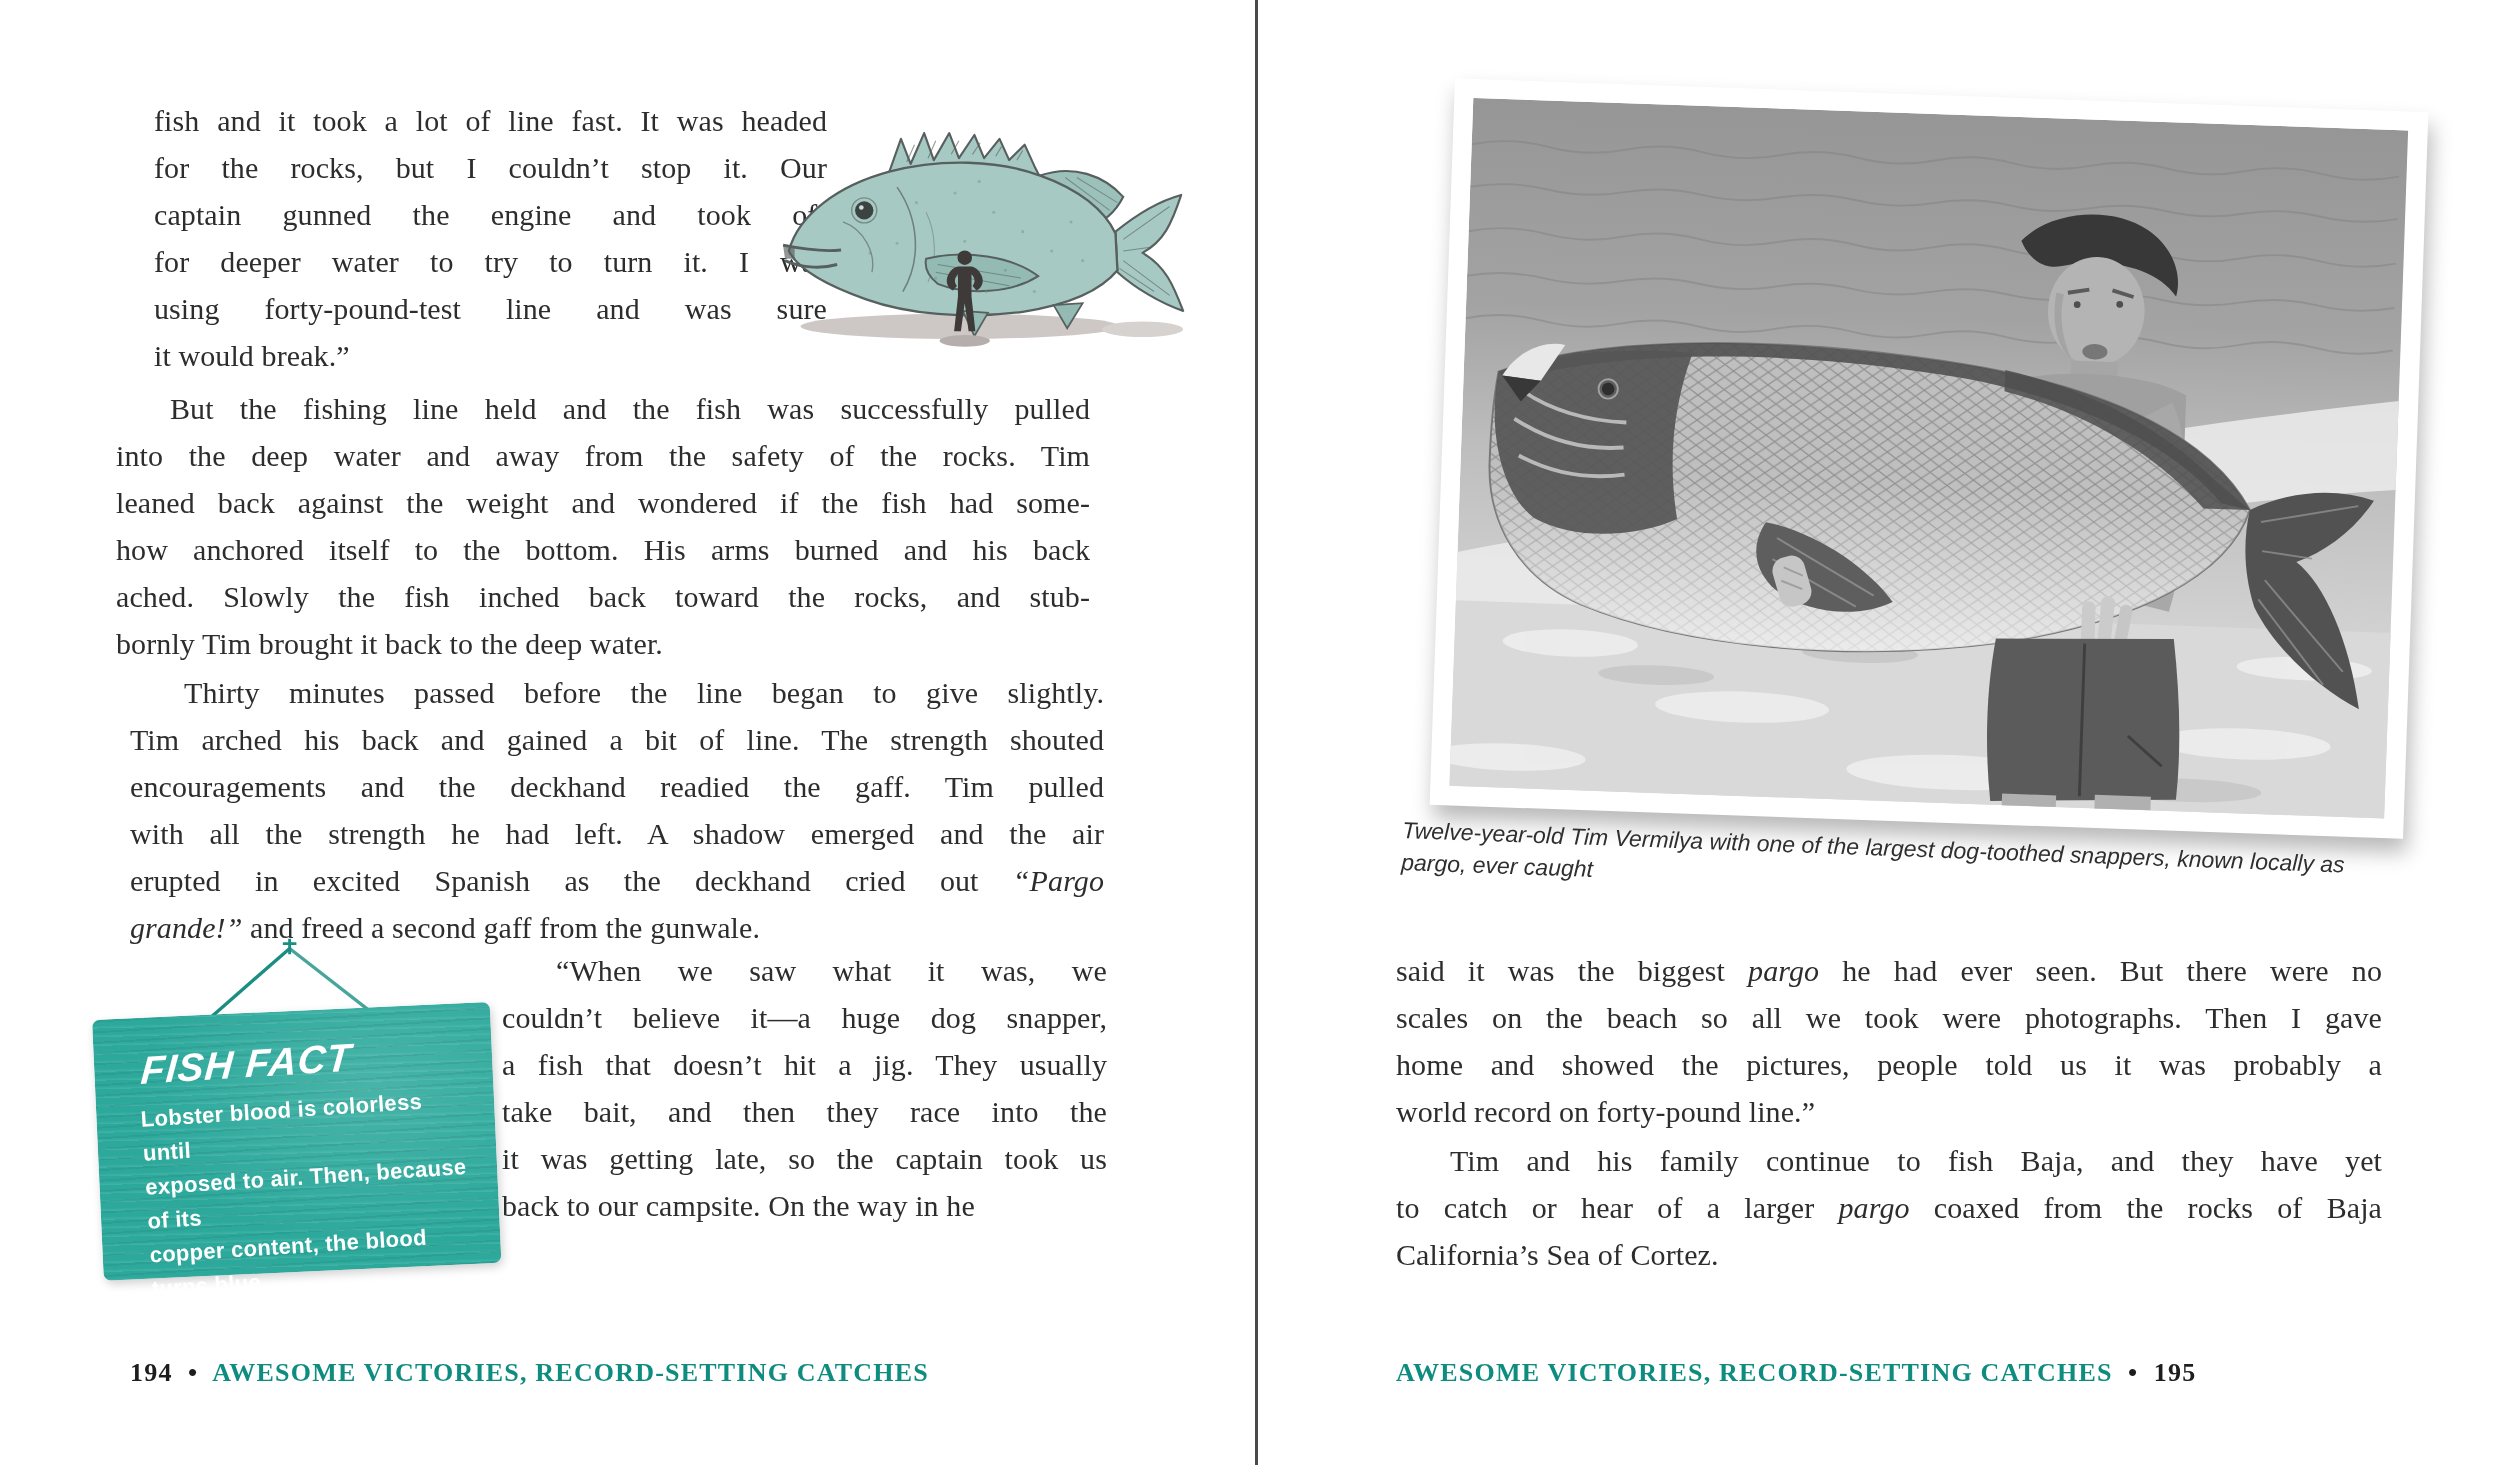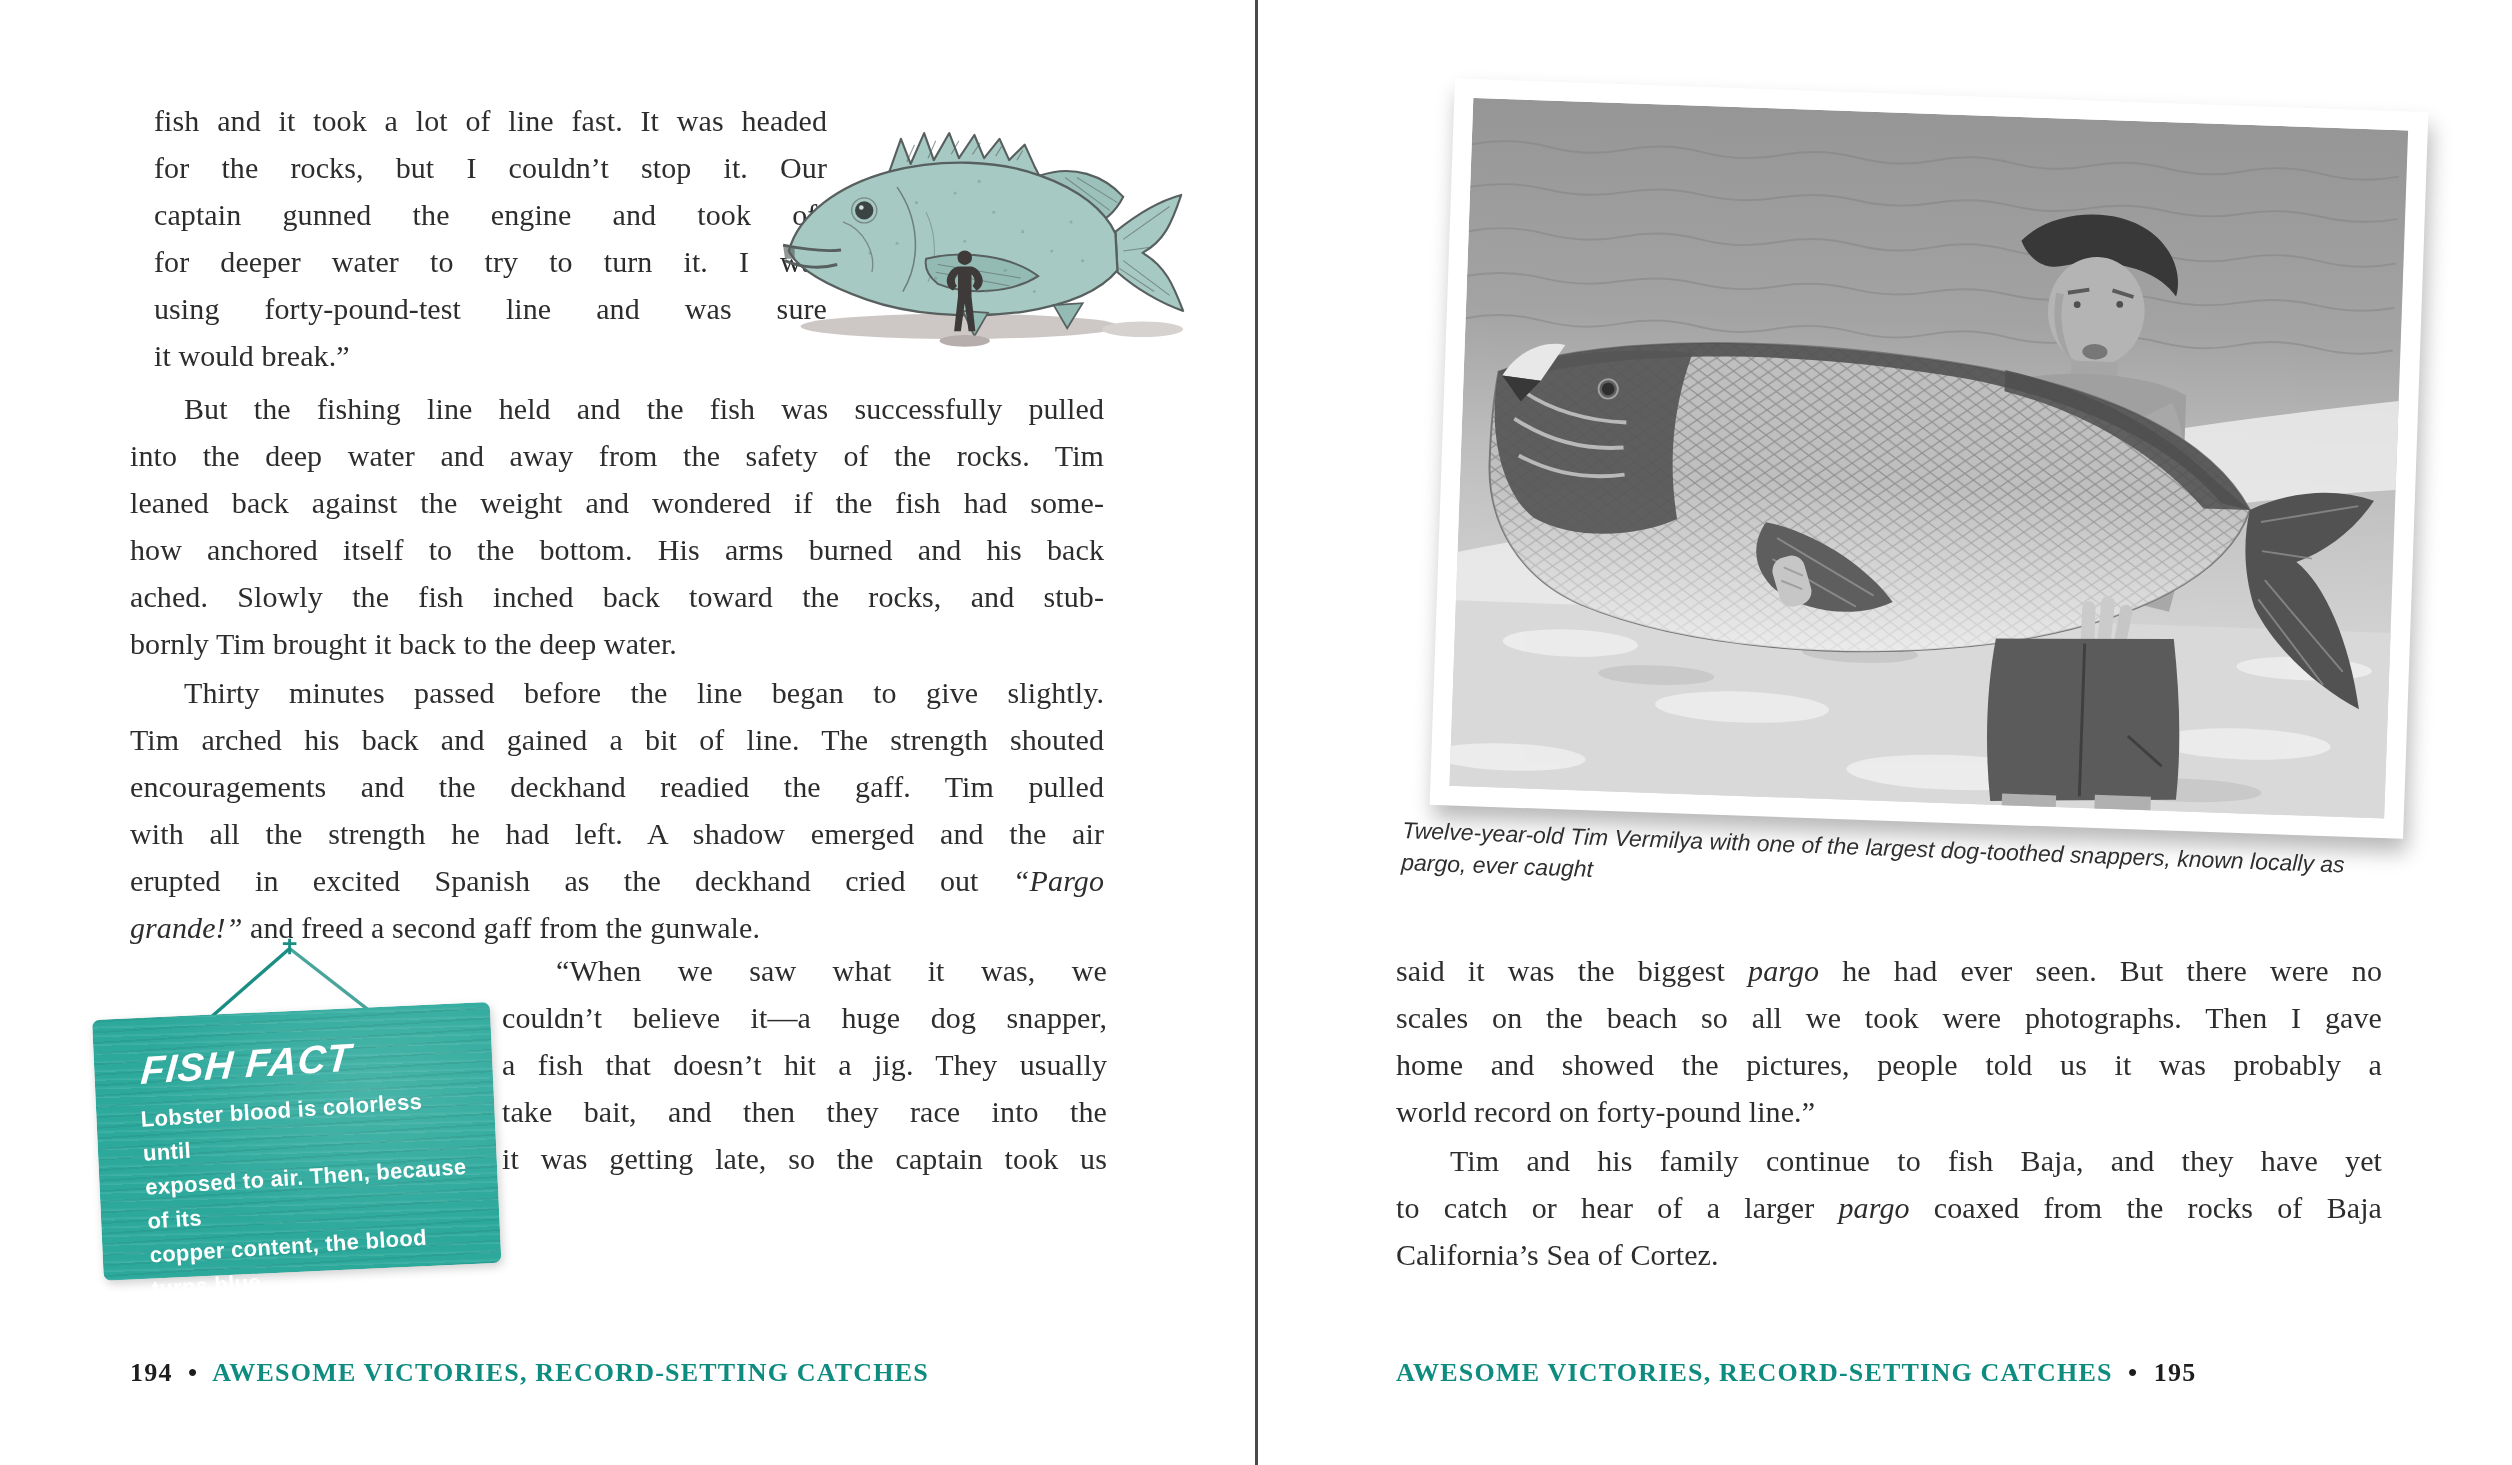--- a/index.html
+++ b/index.html
@@ -8,21 +8,21 @@
   .divider{position:absolute;left:1255px;top:0;width:2.9px;height:1466px;background:#4a4a4a;}
 
   
   .para{position:absolute;font-size:30px;line-height:47px;letter-spacing:0.1px;}
   .tline{text-align:justify;text-align-last:justify;}
   .tline.last{text-align-last:left;}
   .tline.indent{text-indent:54px;}
   .plain .tline{text-align:left;text-align-last:left;}
 
   .paraA{left:130px;top:97px;width:673px;margin-left:24px;}
-  .paraB{left:130px;top:385px;width:974px;}
+  .paraB{left:116px;top:385px;width:974px;}
   .paraC{left:130px;top:669px;width:974px;}
   .paraD{left:502px;top:947px;width:605px;}
   .paraE{left:1396px;top:903px;width:986px;margin-top:44px;}
   .paraF{left:1396px;top:1137px;width:986px;}
 
   .fish-illo{position:absolute;left:781px;top:106px;width:410px;height:259px;}
 
   
   .sign-wrap{position:absolute;left:75px;top:933px;width:437px;height:386px;}
   .sign-string{position:absolute;left:0;top:0;width:437px;height:116px;}
@@ -150,20 +150,21 @@
         <div class="tline">erupted in excited Spanish as the deckhand cried out <i>“Pargo</i></div>
         <div class="tline last"><i>grande!”</i> and freed a second gaff from the gunwale.</div>
       </div>
 
     <div class="para paraD">
         <div class="tline indent">“When we saw what it was, we</div>
         <div class="tline">couldn’t believe it—a huge dog snapper,</div>
         <div class="tline">a fish that doesn’t hit a jig. They usually</div>
         <div class="tline">take bait, and then they race into the</div>
         <div class="tline">it was getting late, so the captain took us</div>
+        <div class="tline last">back to our campsite. On the way in he</div>
       </div>
 
     <div class="sign-wrap">
       <svg class="sign-string" viewBox="0 0 452 120">
         <path d="M222 16 L119 106" stroke="#1b8e83" stroke-width="3.5" fill="none"></path>
         <path d="M222 16 L331 101" stroke="#1b8e83" stroke-width="3.5" fill="none" opacity=".8"></path>
         <path d="M222 6 L222 22 M215 11 L229 11" stroke="#1b8e83" stroke-width="3"></path>
       </svg>
       <div class="board">
         <h3>FISH FACT</h3>

